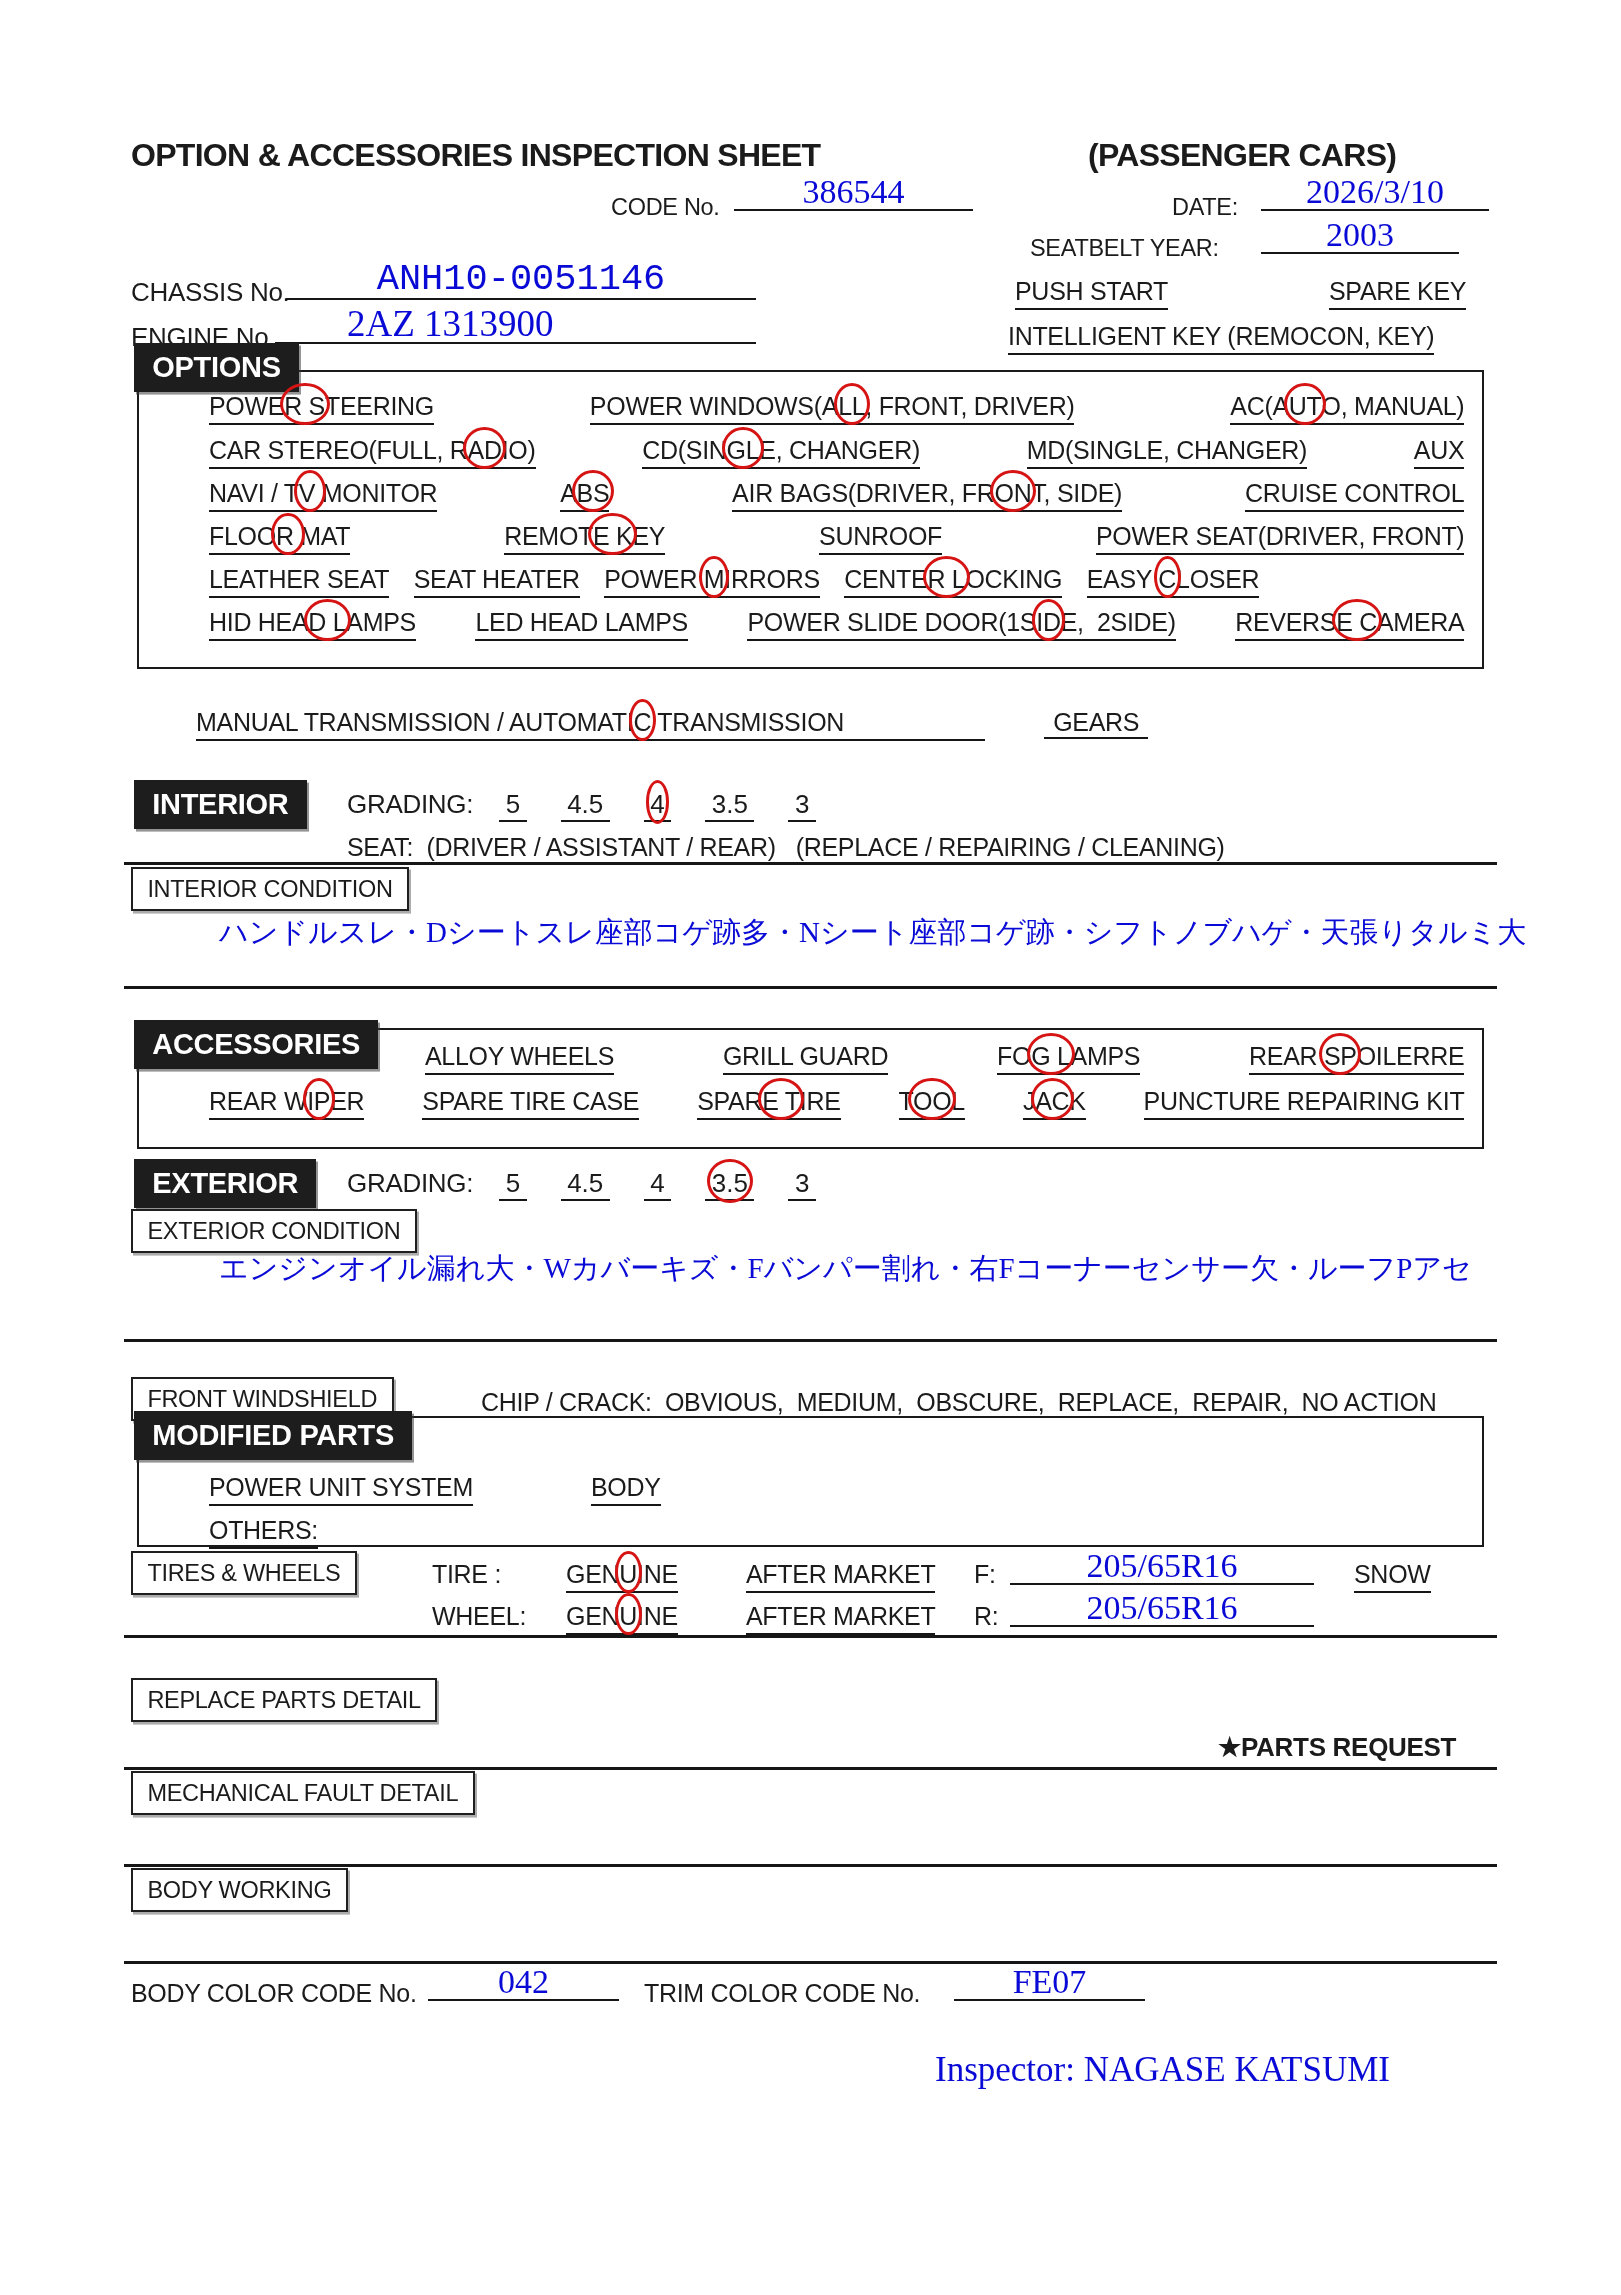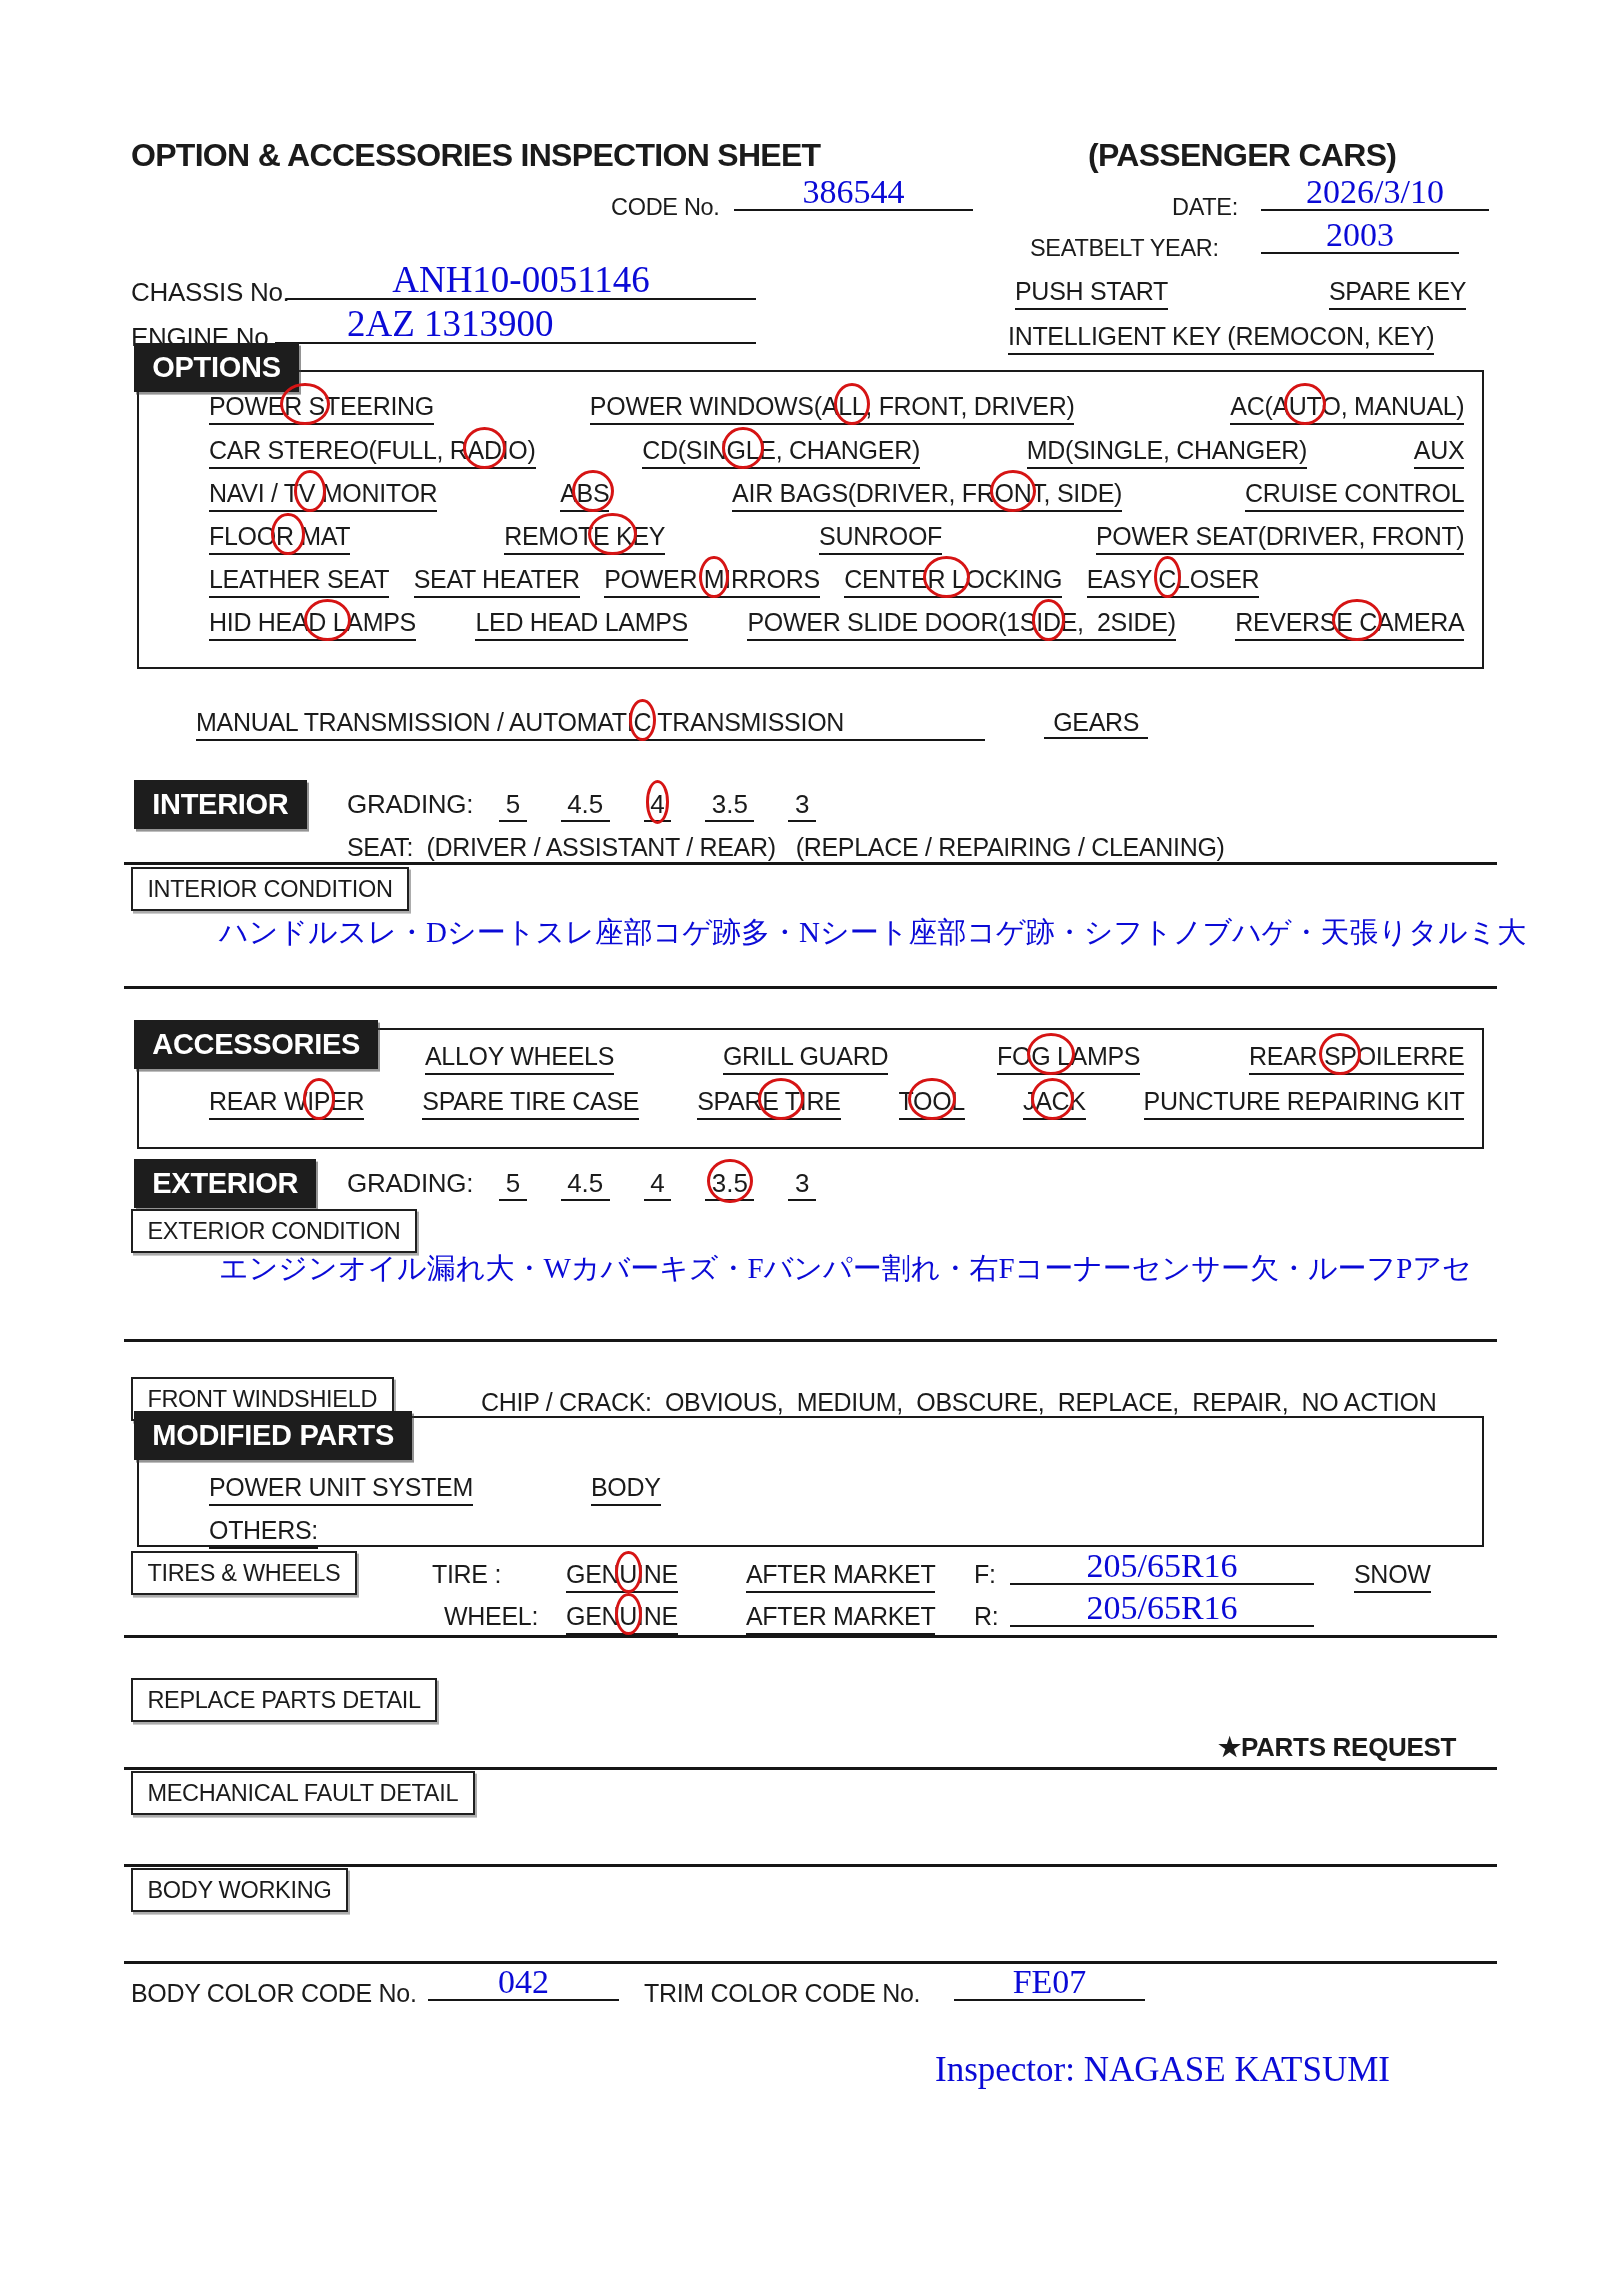--- a/index.html
+++ b/index.html
@@ -52,21 +52,21 @@
       <span class="blue">2026/3/10</span>
     </span>
 
   <span class="abs lbl" style="left:1030px;top:235px;font-size:23.5px;">SEATBELT YEAR:</span>
   <span class="vline" style="left:1261px;top:212px;width:198px;height:42px;">
       <span class="blue">2003</span>
     </span>
 
   <span class="abs lbl40" style="left:131px;top:277px;">CHASSIS No.</span>
   <span class="vline" style="left:286px;top:254px;width:470px;height:46px;">
-      <span class="blue" style="font-size:37px;">ANH10-0051146</span>
+      <span class="blue" style="font-size:37px;font-family:Liberation Mono, monospace;">ANH10-0051146</span>
     </span>
   <span class="abs lbl u" style="left:1015px;top:277px;">PUSH START</span>
   <span class="abs lbl u" style="left:1329px;top:277px;">SPARE KEY</span>
 
   <span class="abs lbl40" style="left:131px;top:322px;">ENGINE No.</span>
   <span class="vline" style="left:275px;top:298px;width:481px;height:46px;justify-content:flex-start;padding-left:72px;">
       <span class="blue" style="font-size:37px;">2AZ 1313900</span>
     </span>
   <span class="abs lbl u" style="left:1008px;top:322px;">INTELLIGENT KEY (REMOCON, KEY)</span>
 
@@ -179,21 +179,21 @@
   <div class="abs wbox" style="left:131px;top:1551px;">TIRES &amp; WHEELS</div>
   <span class="abs lbl" style="left:432px;top:1560px;">TIRE :</span>
   <span class="abs pp u lbl" style="left:566px;top:1560px;"><span>GEN</span><span class="circled">U</span><span>INE</span></span>
   <span class="abs lbl u" style="left:746px;top:1560px;">AFTER MARKET</span>
   <span class="abs lbl" style="left:974px;top:1560px;">F:</span>
   <span class="vline" style="left:1010px;top:1538px;width:304px;height:47px;">
       <span class="blue" style="font-size:34px;">205/65R16</span>
     </span>
   <span class="abs lbl u" style="left:1354px;top:1560px;">SNOW</span>
 
-  <span class="abs lbl" style="left:432px;top:1602px;margin-left:12px;">WHEEL:</span>
+  <span class="abs lbl" style="left:432px;top:1602px;">WHEEL:</span>
   <span class="abs pp u lbl" style="left:566px;top:1602px;"><span>GEN</span><span class="circled">U</span><span>INE</span></span>
   <span class="abs lbl u" style="left:746px;top:1602px;">AFTER MARKET</span>
   <span class="abs lbl" style="left:974px;top:1602px;">R:</span>
   <span class="vline" style="left:1010px;top:1580px;width:304px;height:47px;">
       <span class="blue" style="font-size:34px;">205/65R16</span>
     </span>
   <div class="hline" style="left:124px;top:1635px;width:1373px;"></div>
 
   <div class="abs wbox" style="left:131px;top:1678px;">REPLACE PARTS DETAIL</div>
   <span class="abs star" style="left:1218px;top:1732px;">★PARTS REQUEST</span>

